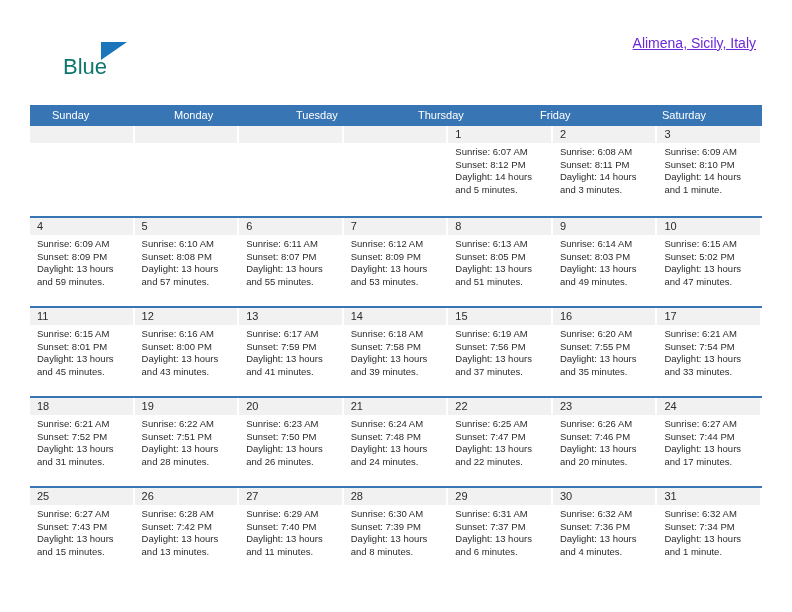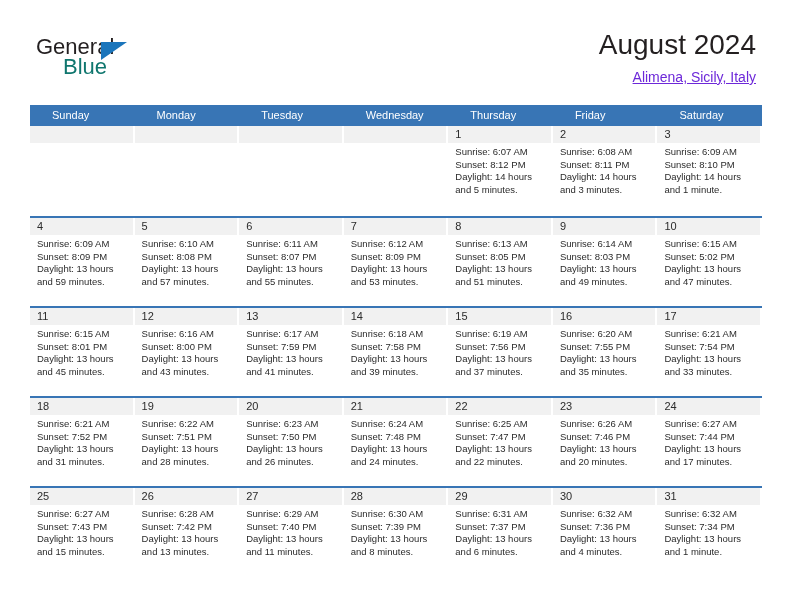--- a/index.html
+++ b/index.html
@@ -147,39 +147,36 @@
   .day-info div { white-space: nowrap; }
 </style>
 </head>
 <body>
 
 <div class="page">
 
   <div class="header">
 
     <div class="logo">
-      <span class="logo-general">General</span>
       <span class="logo-triangle"></span>
       <span class="logo-blue">Blue</span>
     </div>
 
     <div class="title-block">
-      <div class="cal-title">August 2024</div>
       <div class="cal-subtitle">Alimena, Sicily, Italy</div>
     </div>
 
   </div>
 
   <div class="calendar">
 
     <div class="weekday-row">
       <div class="weekday">Sunday</div>
       <div class="weekday">Monday</div>
       <div class="weekday">Tuesday</div>
-      <div class="weekday">Wednesday</div>
       <div class="weekday">Thursday</div>
       <div class="weekday">Friday</div>
       <div class="weekday">Saturday</div>
     </div>
 
     <div class="week-row first">
       <div class="day-cell empty">
         <div class="day-num-band">
             <span class="day-num"></span>
           </div>

